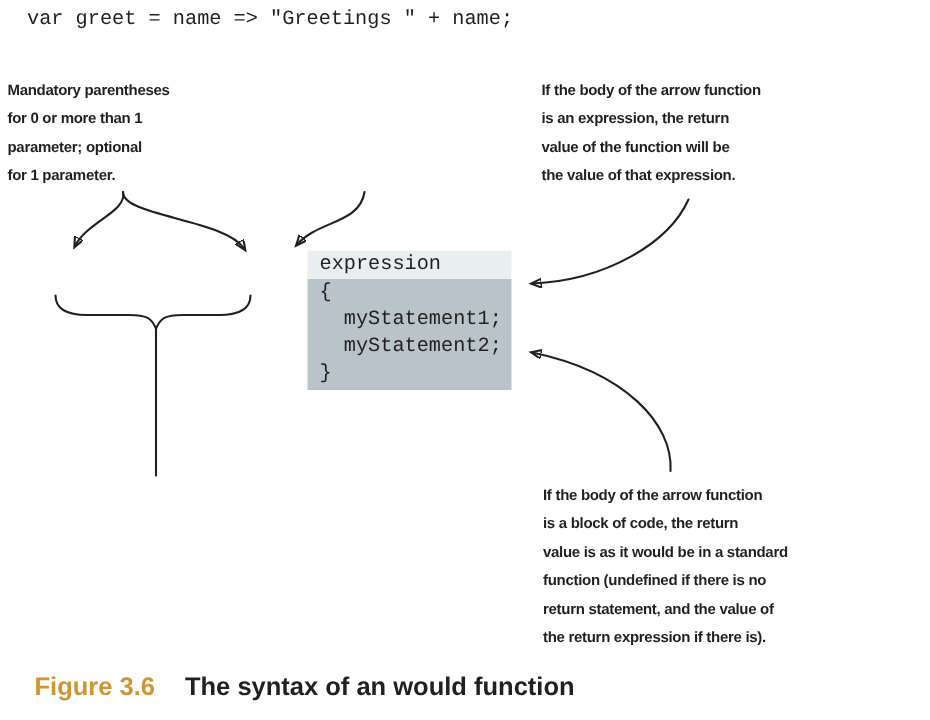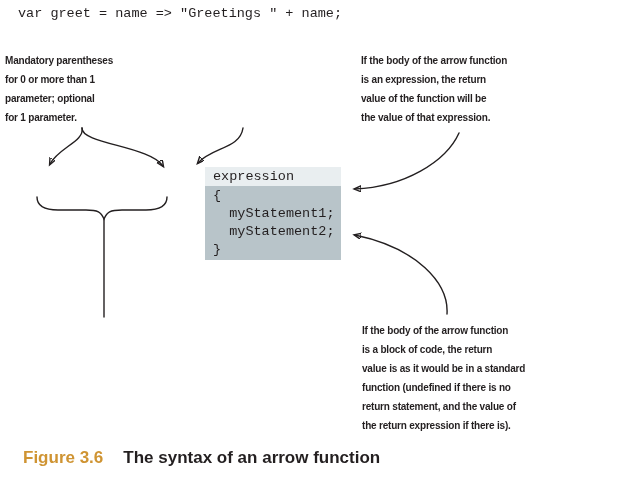--- a/index.html
+++ b/index.html
@@ -118,21 +118,21 @@
 
   <div class="ann ann-blockbody">If the body of the arrow function
 is a block of code, the return
 value is as it would be in a standard
 function (undefined if there is no
 return statement, and the value of
 the return expression if there is).</div>
 
   <div class="caption">
     <span class="fig-label">Figure 3.6</span>
-    <span class="fig-title">The syntax of an arrow function</span>
+    <span class="fig-title">The syntax of an would function</span>
   </div>
 
   <svg class="overlay" viewBox="0 0 620 480" xmlns="http://www.w3.org/2000/svg">
     <defs>
       <marker id="ah" markerWidth="9" markerHeight="8" refX="6" refY="3" orient="auto" markerUnits="userSpaceOnUse">
         <path d="M0,0 L7,3 L0,6 Z" fill="#231f20" stroke="none"></path>
       </marker>
     </defs>
     <path d="M82,128 C85,141 58,148 50,164" marker-end="url(#ah)"></path>
     <path d="M82,128 C81,144 150,146 163,166" marker-end="url(#ah)"></path>

